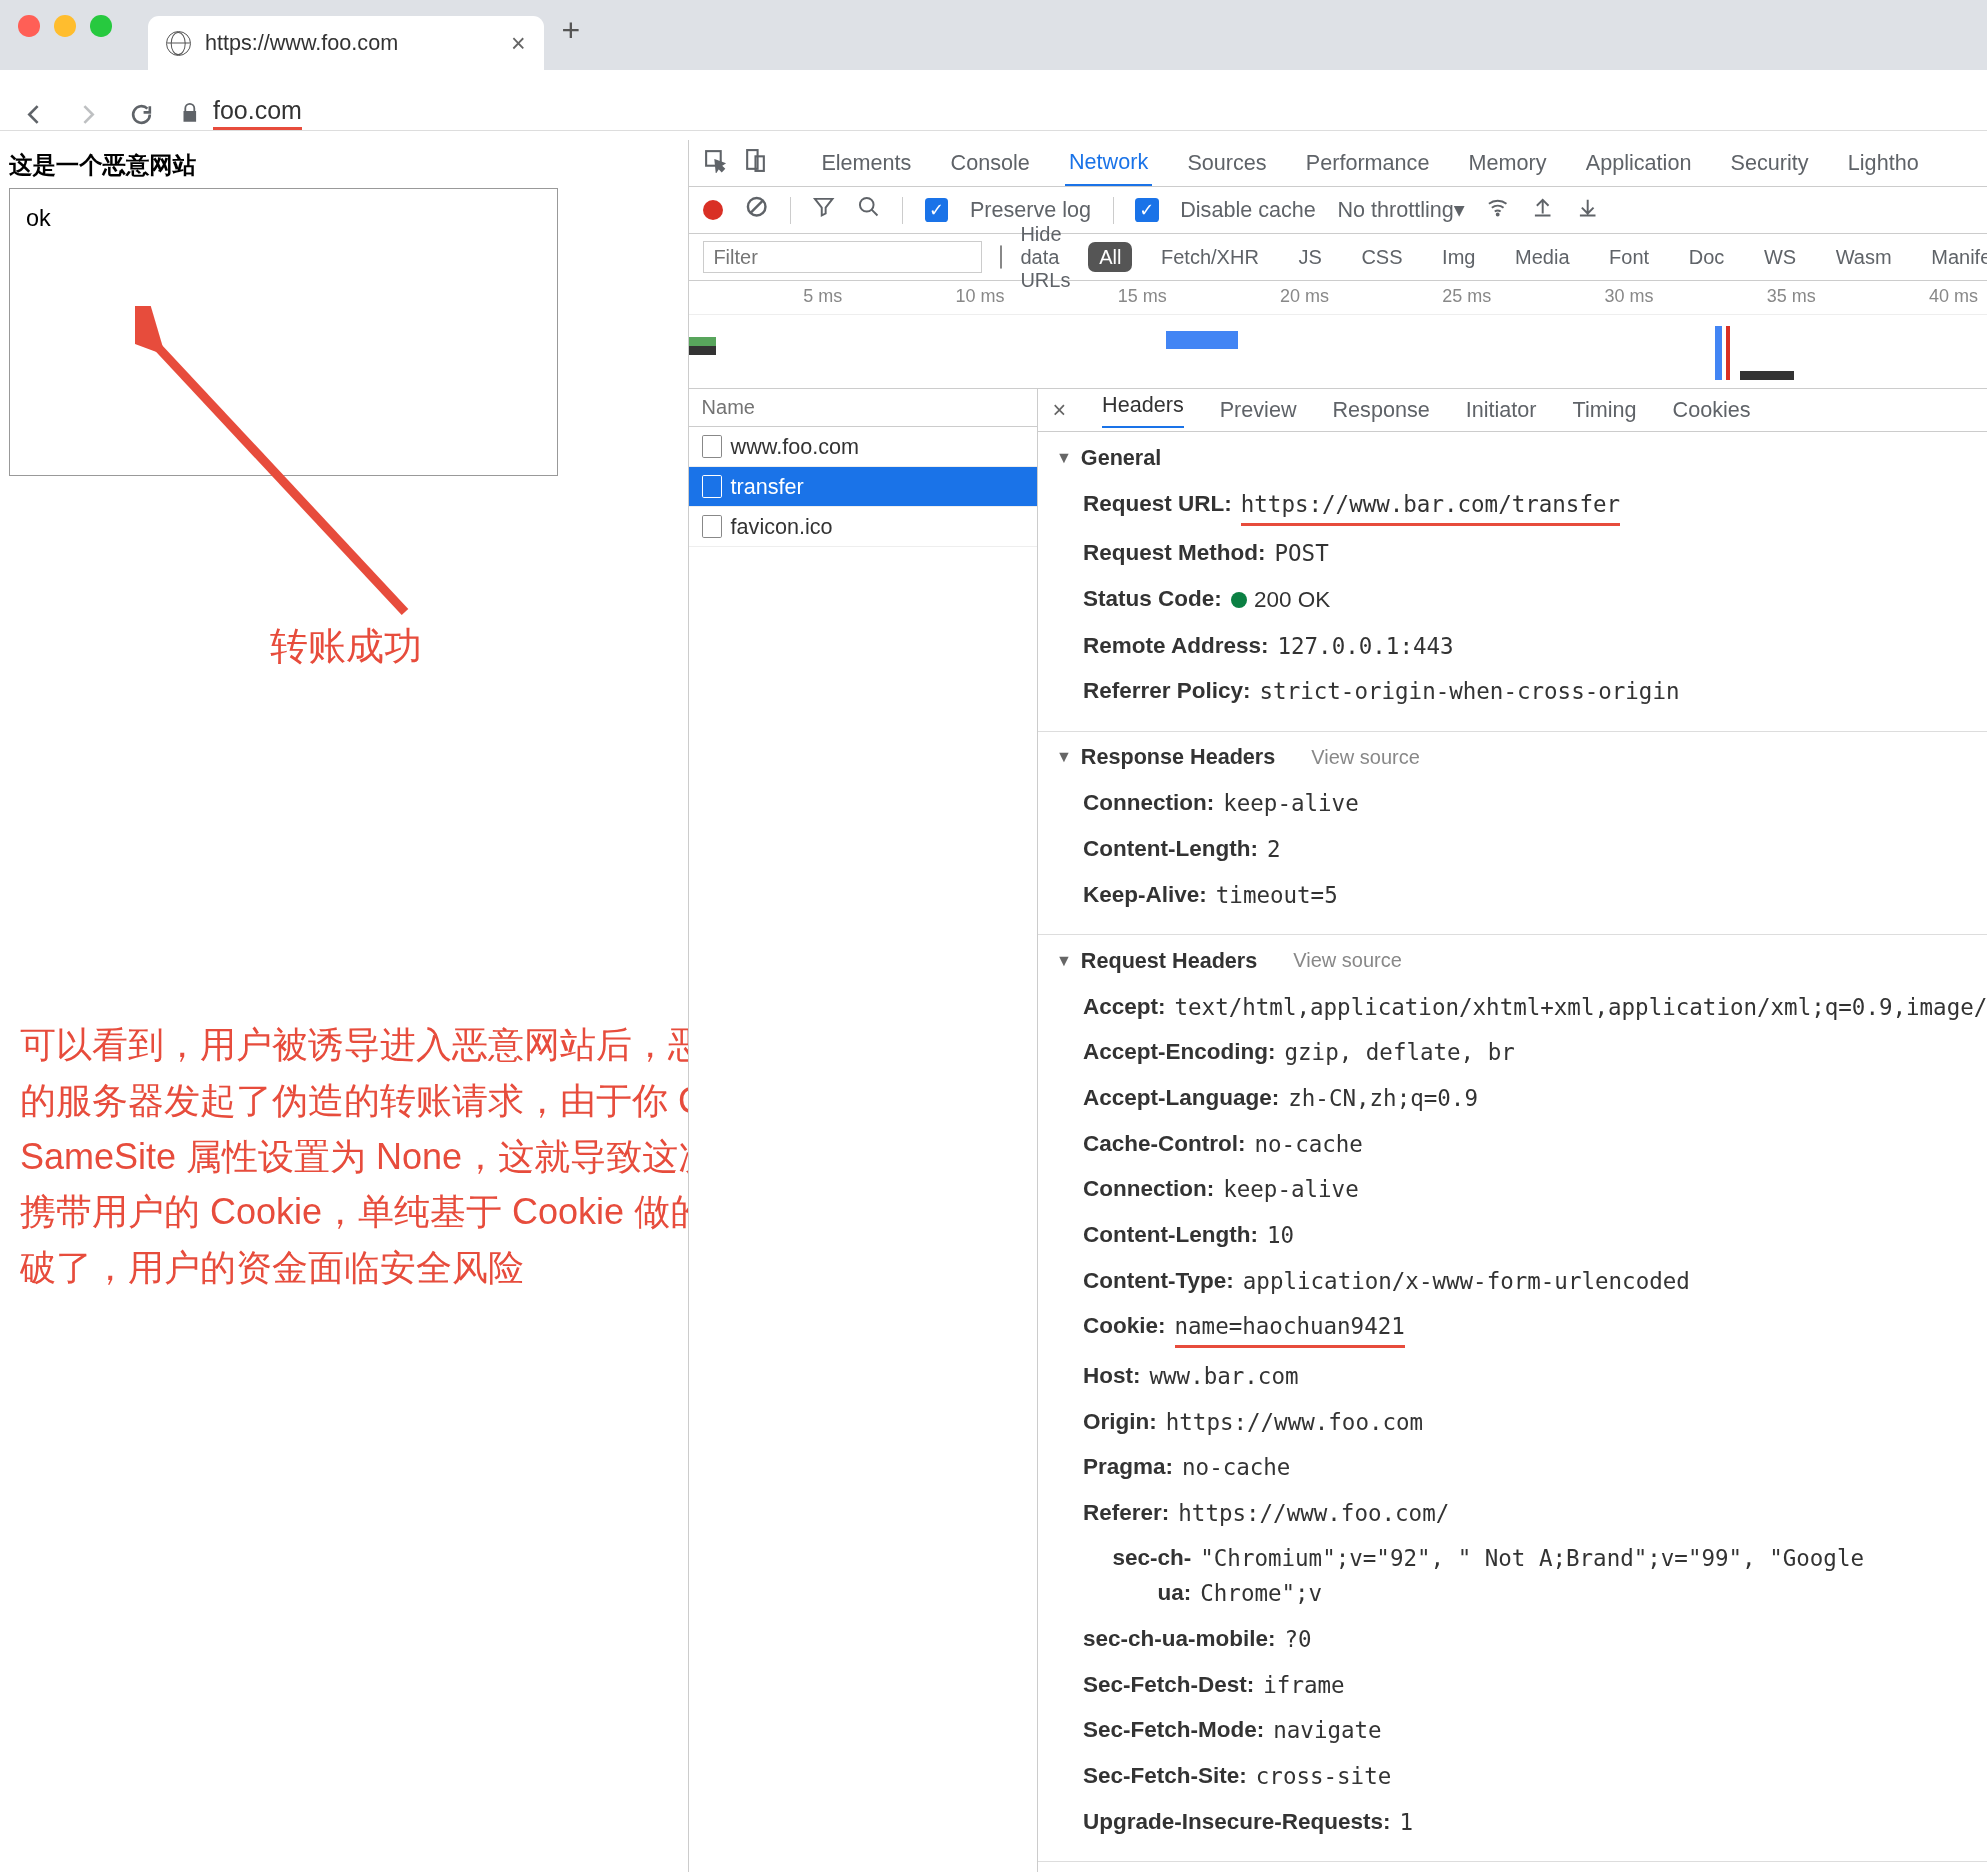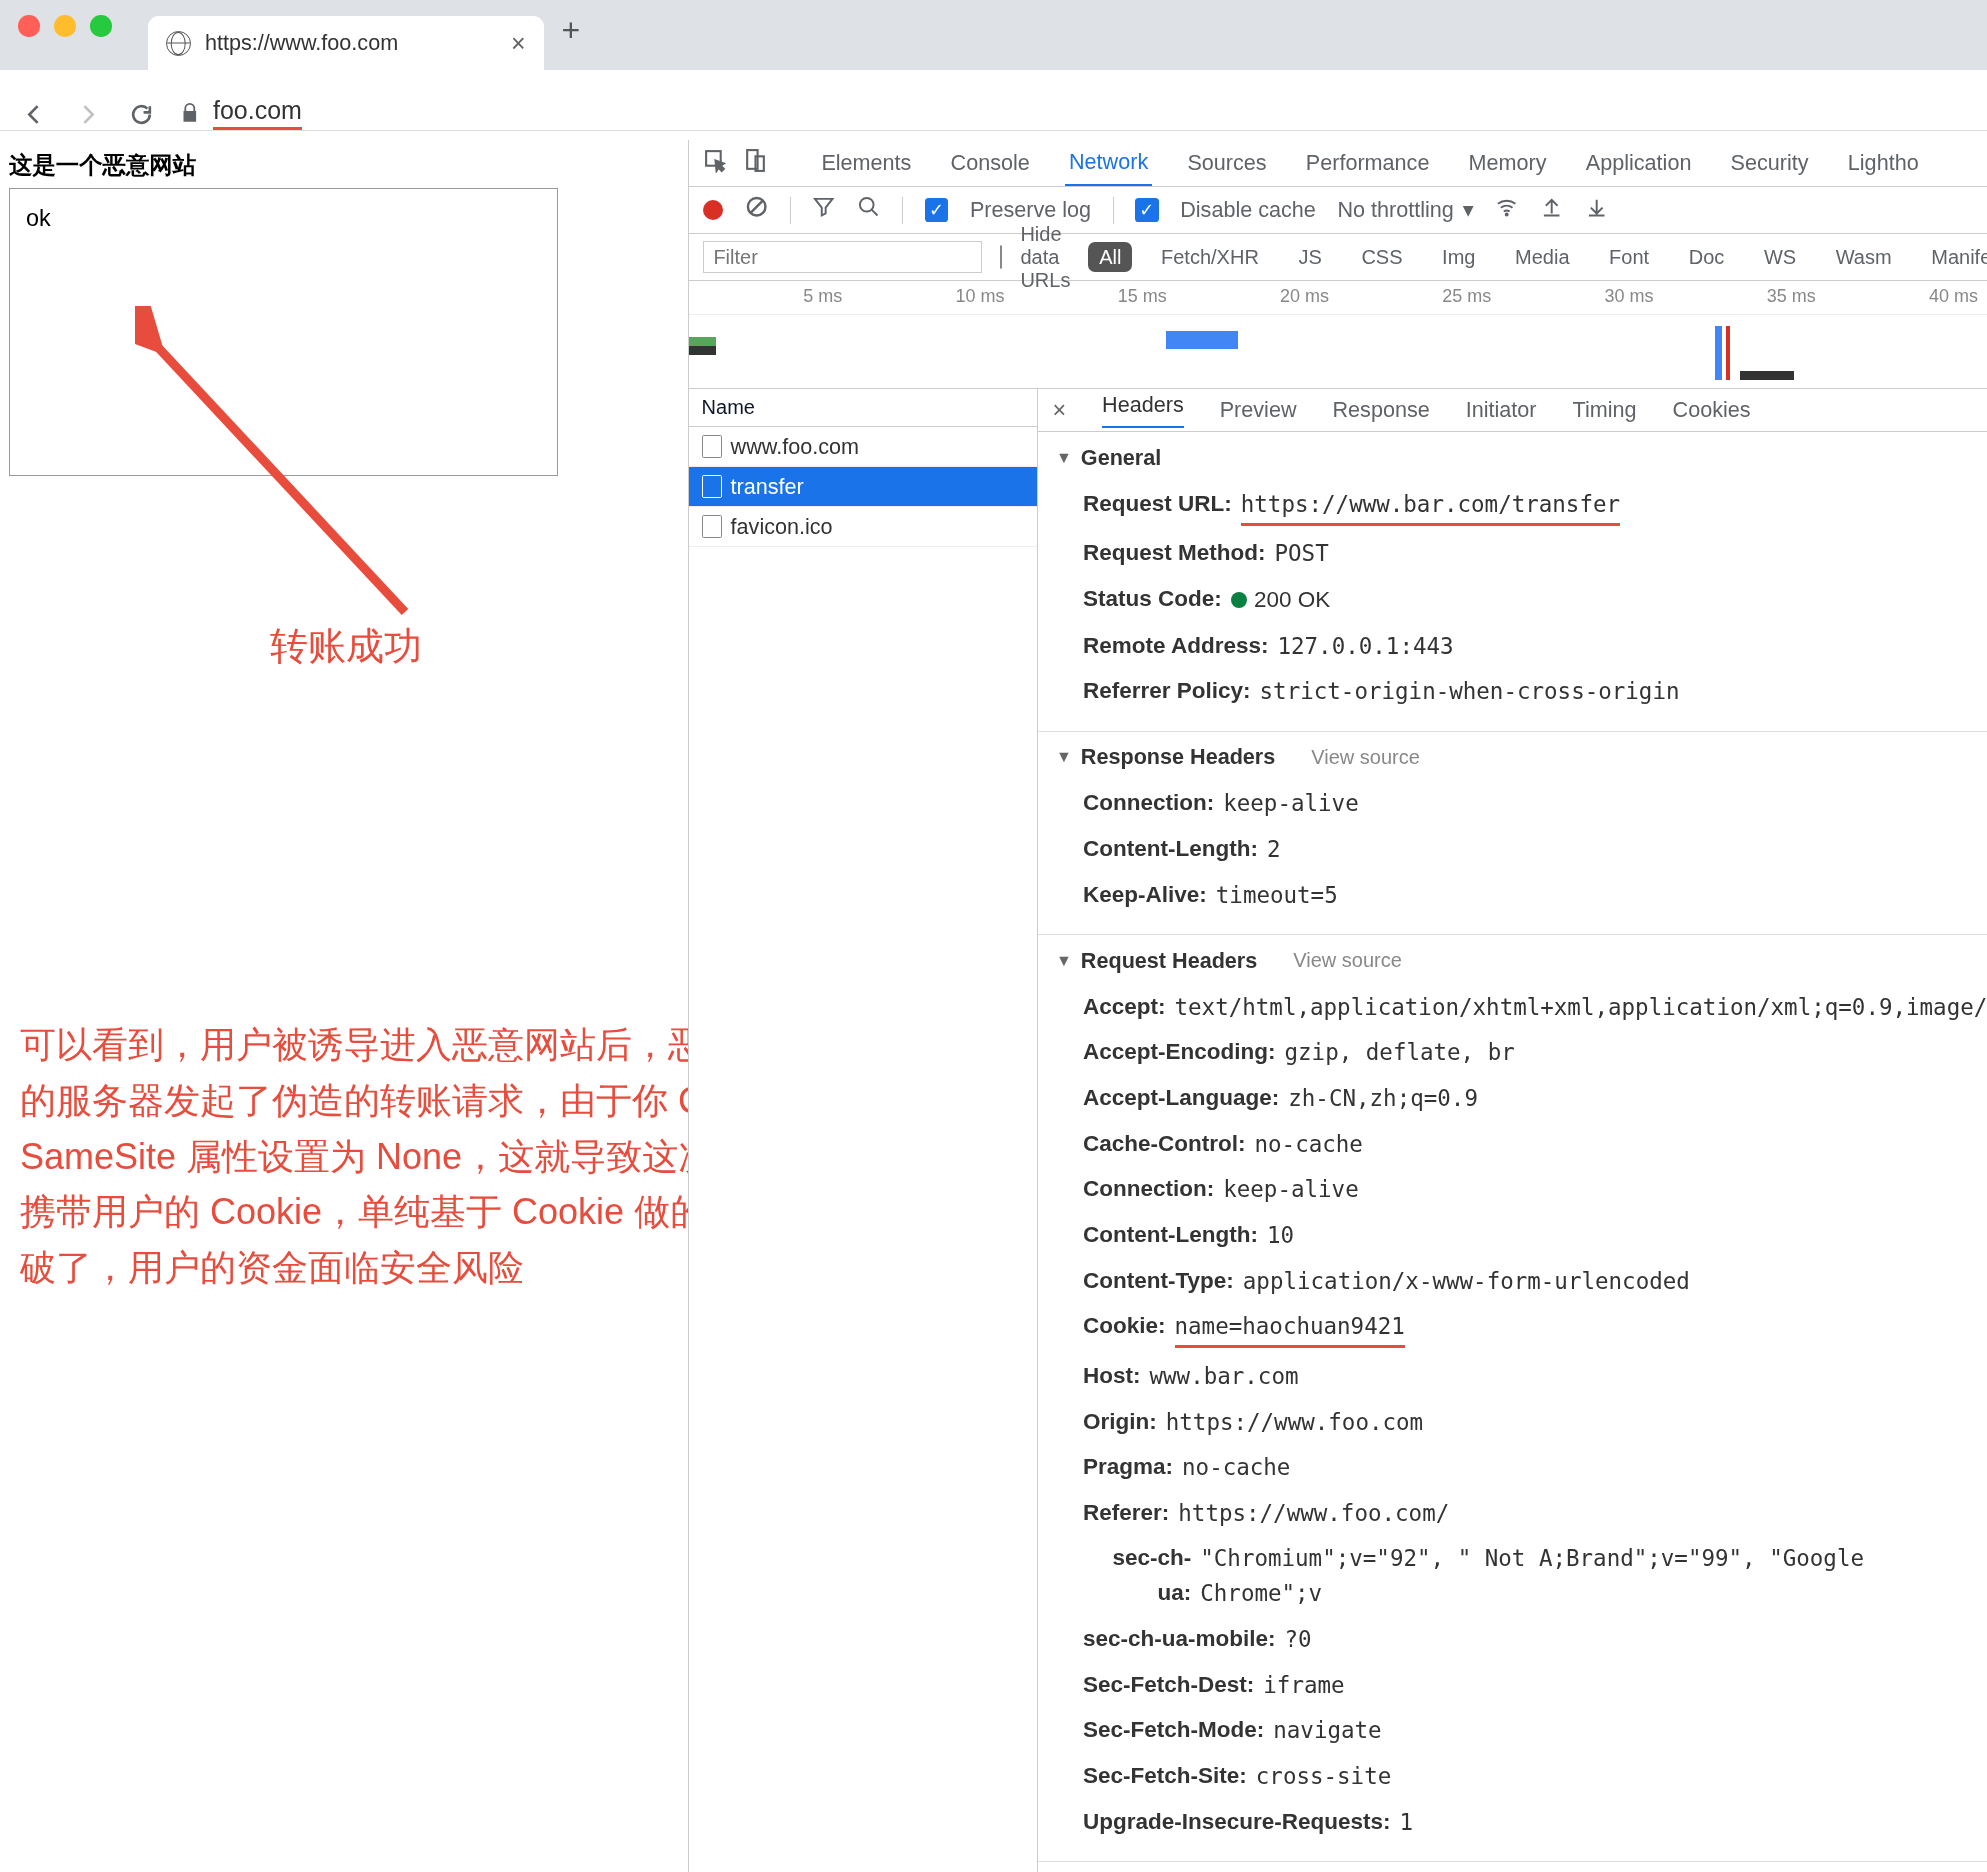--- a/index.html
+++ b/index.html
@@ -38,41 +38,41 @@
 .dt-tab { cursor:pointer; padding:9px 3.6px; }
 .dt-tab.on { color:#1a73e8; border-bottom:2.7px solid #1a73e8; }
 
 .dt-toolbar { height:47px; border-bottom:0.9px solid #ccc; display:flex; align-items:center; padding:0 14.4px; gap:21.6px; color:#5f6368;}
 .dt-toolbar .rec { width:20px; height:20px; border-radius:50%; background:#d93025;}
 .dt-toolbar .nocircle svg{width:23.4px;height:23.4px;stroke:#5f6368;fill:none;stroke-width:2.5;}
 .dt-toolbar .sep { width:0.9px; height:27px; background:#ccc;}
 .dt-toolbar .funnel svg, .dt-toolbar .mag svg{width:23.4px;height:23.4px;stroke:#5f6368;fill:none;stroke-width:2;}
 .cbx { width:23.4px; height:23.4px; background:#1a73e8; border-radius:3.6px; display:inline-flex; align-items:center; justify-content:center; color:#fff; font-size:18px;}
 .cbx.off { background:#fff; border:1.8px solid #888;}
-.throttling { display:flex; align-items:center; gap:9px; }
+.throttling { display:flex; align-items:center; }
 .wifi svg, .upld svg, .dnld svg {width:23.4px;height:23.4px;stroke:#5f6368;fill:none;stroke-width:2;}
 
 .dt-filterbar { height:47px; border-bottom:0.9px solid #ccc; display:flex; align-items:center; padding:0 14.4px; gap:18px; color:#5f6368; font-size:20px;}
 .filter-input { border:0.9px solid #ccc; padding:3.6px 9px; font-size:20px; color:#888; width:279px;}
 .chip { padding:3.6px 10.8px; border-radius:7px; }
 .chip.all { background:#555; color:#fff;}
 
 .timeline { height:108px; border-bottom:0.9px solid #ccc; position:relative; font-size:18px; color:#888;}
 .tl-ticks { display:flex; height:34px; border-bottom:0.9px solid #eee; align-items:flex-start; padding-top:5.4px;}
 .tl-ticks span { flex:1; text-align:right; padding-right:9px;}
 .tl-bar1 { position:absolute; left:0; top:56px; width:27px; height:9px; background:#58a55c;}
 .tl-bar1b { position:absolute; left:0; top:65px; width:27px; height:9px; background:#333;}
 .tl-bar2 { position:absolute; left:477px; top:50px; width:72px; height:18px; background:#4285f4;}
 .tl-bar3 { position:absolute; left:1026px; top:45px; width:7.2px; height:54px; background:#4285f4;}
 .tl-bar4 { position:absolute; left:1037px; top:45px; width:3.6px; height:54px; background:#d93025;}
 .tl-bar5 { position:absolute; left:1051px; top:90px; width:54px; height:9px; background:#333;}
 
 .dt-main { flex:1; display:flex; overflow:hidden;}
 .reqlist { width:349px; border-right:0.9px solid #ccc; display:flex; flex-direction:column;}
-.reqlist-hdr { height:38px; border-bottom:0.9px solid #ccc; padding:7.2px 12.6px; font-size:20px; color:#0f172a;}
+.reqlist-hdr { height:38px; border-bottom:0.9px solid #ccc; padding:7.2px 12.6px; font-size:20px; color:#737373;}
 .reqrow { height:40px; display:flex; align-items:center; padding:0 12.6px; gap:9px; font-size:21.6px; border-bottom:0.9px solid #eee;}
 .reqrow .doc { width:20px; height:23.4px; border:1.8px solid #888; border-radius:1.8px;}
 .reqrow.sel { background:#1a73e8; color:#fff;}
 .reqrow.sel .doc{border-color:#fff;}
 
 .reqdetail { flex:1; overflow-y:auto; }
 .detail-tabs { height:43px; border-bottom:0.9px solid #ccc; display:flex; align-items:center; padding:0 14.4px; gap:36px; font-size:21.6px; color:#5f6368;}
 .detail-tabs .xclose { font-size:23.4px; color:#666;}
 .detail-tabs .dtab.on { color:#333; border-bottom:2.7px solid #1a73e8; padding-bottom:7.2px;}
 

